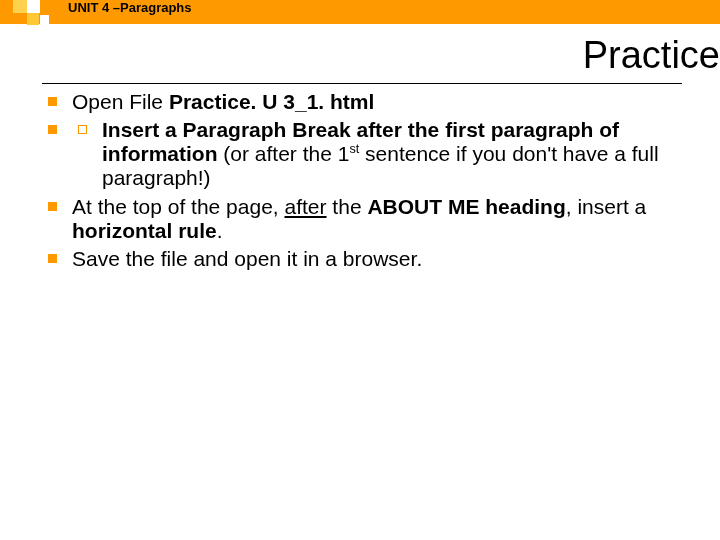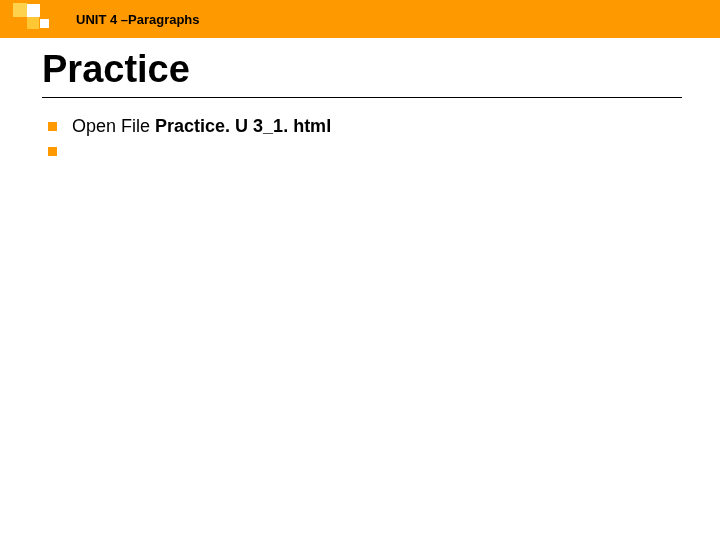--- a/index.html
+++ b/index.html
@@ -12,25 +12,24 @@
     color: #000;
   }
   .slide {
     position: relative;
     width: 720px;
     height: 540px;
     overflow: hidden;
   }
   .header-bar {
     position: relative;
-    height: 38px;
+    height: 24px;
     background: #ff9900;
     display: flex;
-    align-items: center;
-    gap: 8px;
+    align-items: flex-start;
   }
   .header-deco {
     position: relative;
     width: 60px;
     height: 30px;
     flex: 0 0 auto;
   }
   .sq-y1 {
     position: absolute;
     left: 13px; top: -1px;
@@ -57,32 +56,33 @@
   }
   .header-label {
     font-weight: bold;
     font-size: 13px;
     color: #000;
     padding-left: 8px;
   }
   .title {
     font-size: 38px;
     margin: 10px 0 0 42px;
-    font-weight: 700;
+    font-weight: 400;
+    text-align: right;
   }
   .title-rule {
     margin: 6px 0 0 42px;
     border: none;
     border-top: 1.5px solid #000;
     width: 640px;
   }
   .content {
-    margin: 18px 0 0 42px;
+    margin: 6px 0 0 42px;
     width: 640px;
-    font-size: 18px;
+    font-size: 21px;
     line-height: 1.15;
   }
   ul.level1 {
     list-style: none;
     margin: 0;
     padding: 0;
   }
   ul.level1 > li {
     position: relative;
     padding-left: 30px;
@@ -138,20 +138,23 @@
 
   <h1 class="title">Practice</h1>
   <hr class="title-rule">
 
   <div class="content">
     <ul class="level1">
       <li><span>Open File </span><span class="b">Practice. U 3_1. html</span></li>
 
       <li>
         <ul class="level2">
+          <li><span class="b">Insert a Paragraph Break after the first paragraph of information</span><span> (or after the 1</span><sup>st</sup><span> sentence if you don't have a full paragraph!)</span></li>
         </ul>
       </li>
 
+      <li><span>At the top of the page, </span><span class="u">after</span><span> the </span><span class="b">ABOUT ME heading</span><span>, insert a </span><span class="b">horizontal rule</span><span>.</span></li>
 
+      <li>Save the file and open it in a browser.</li>
     </ul>
   </div>
 
 </div>
 
 </body></html>

